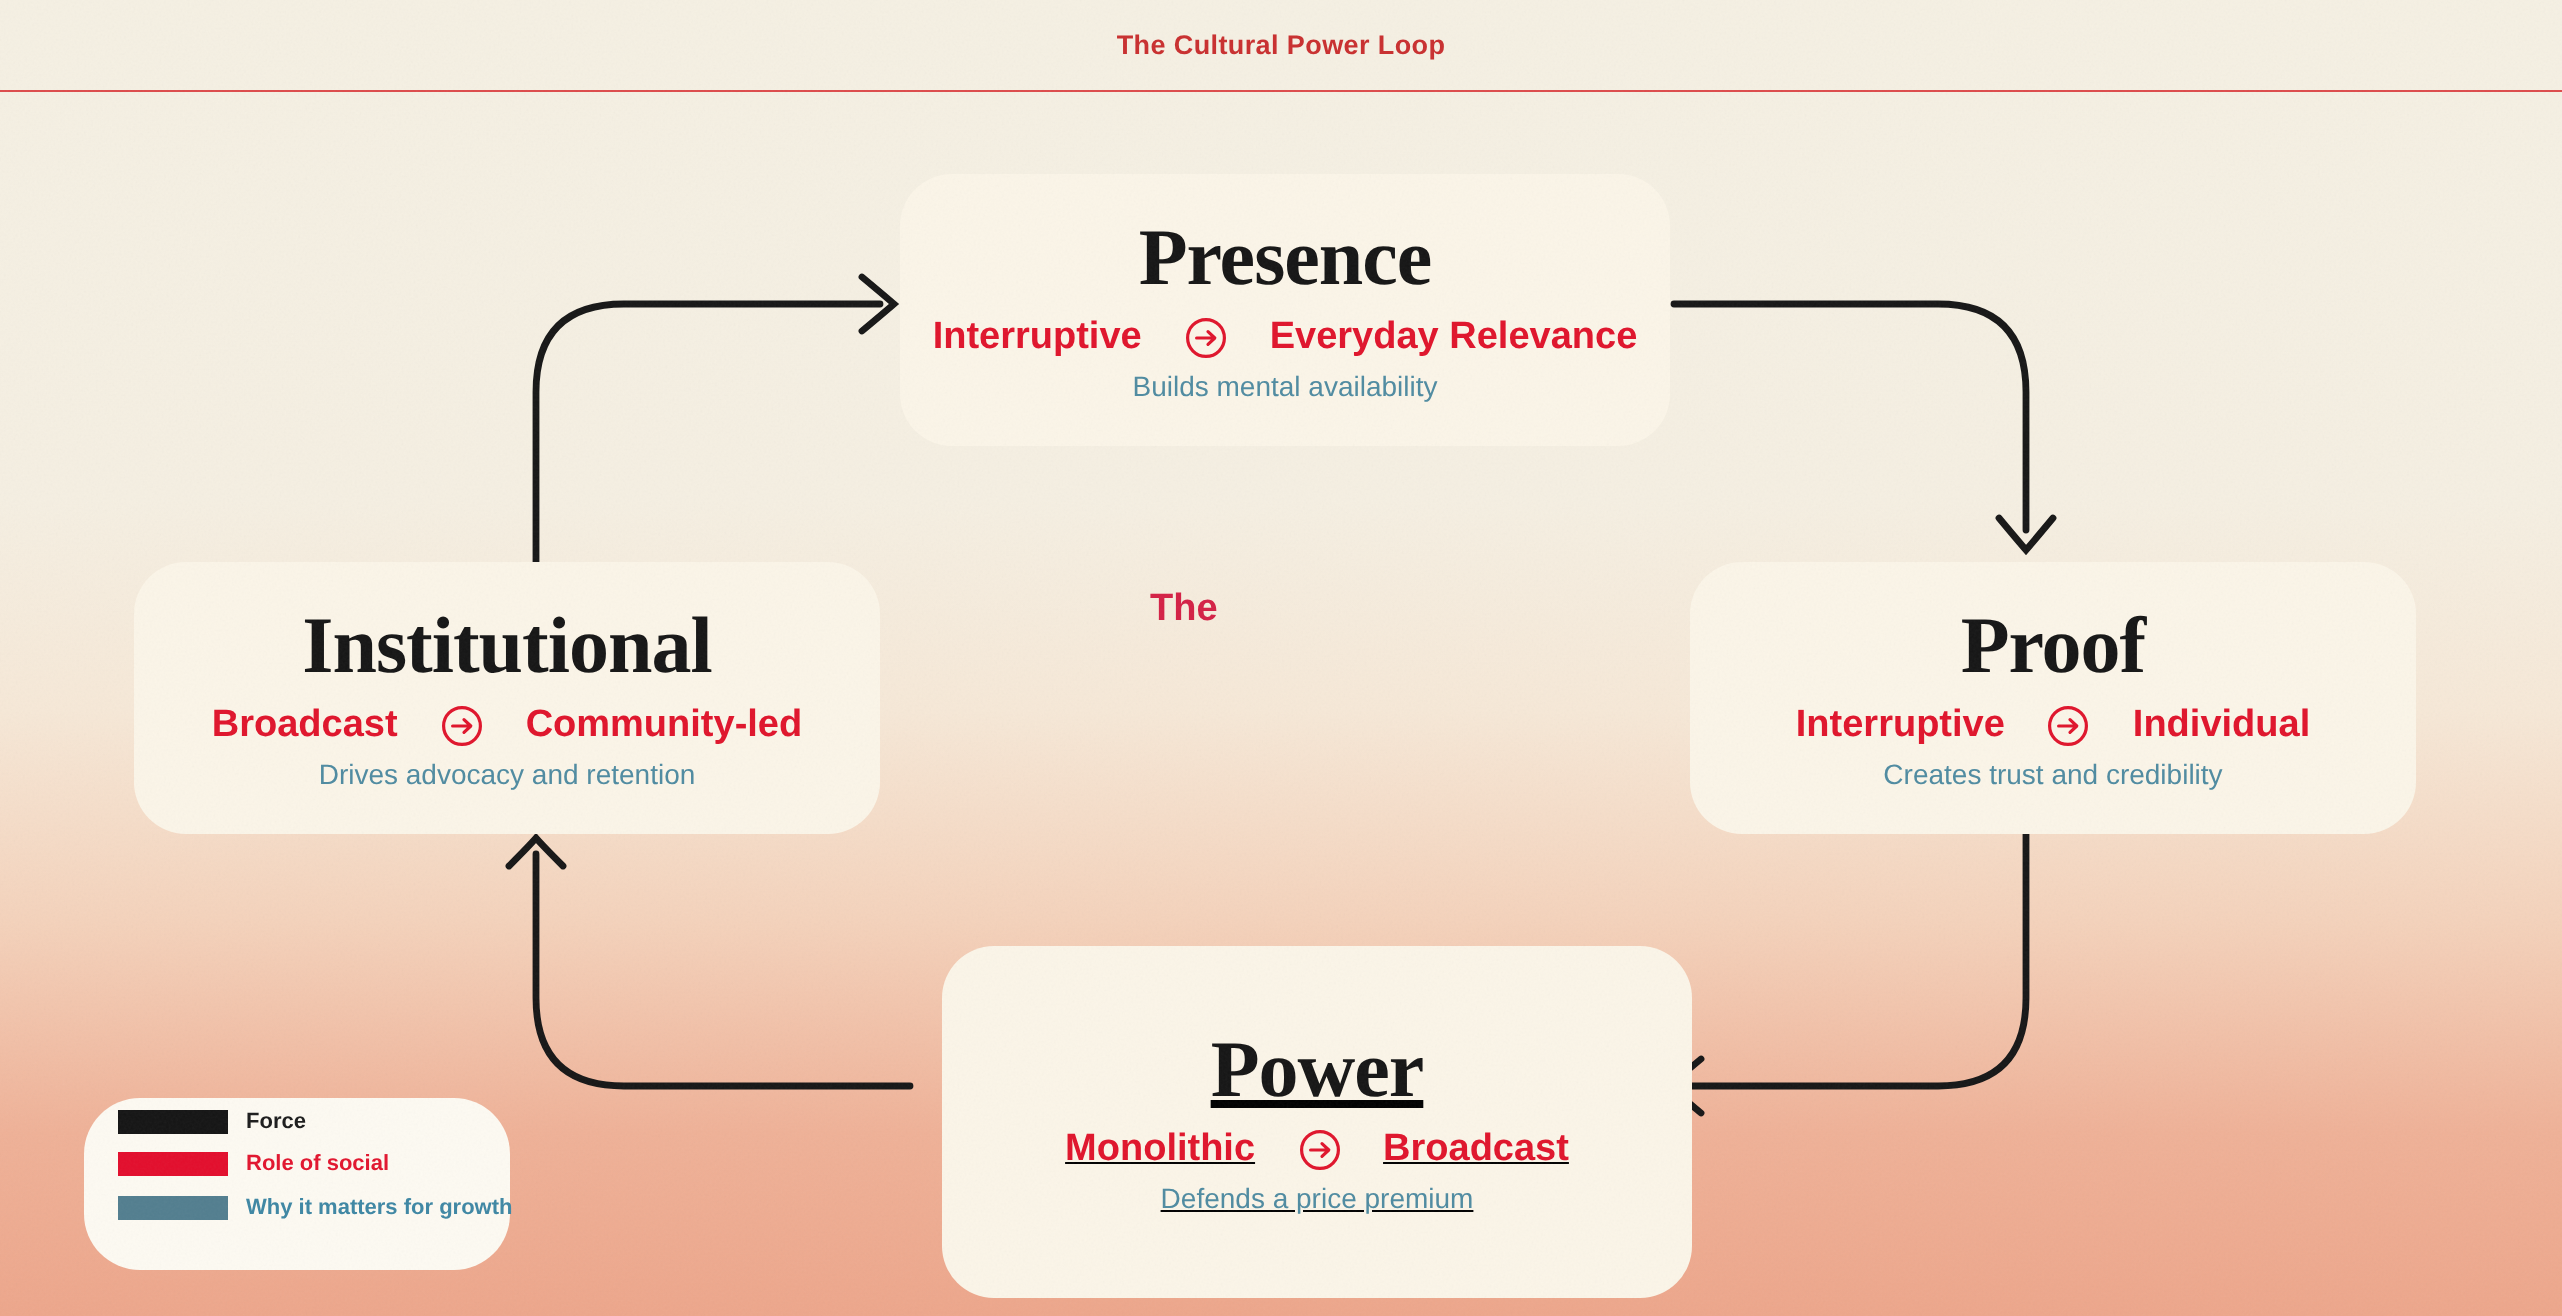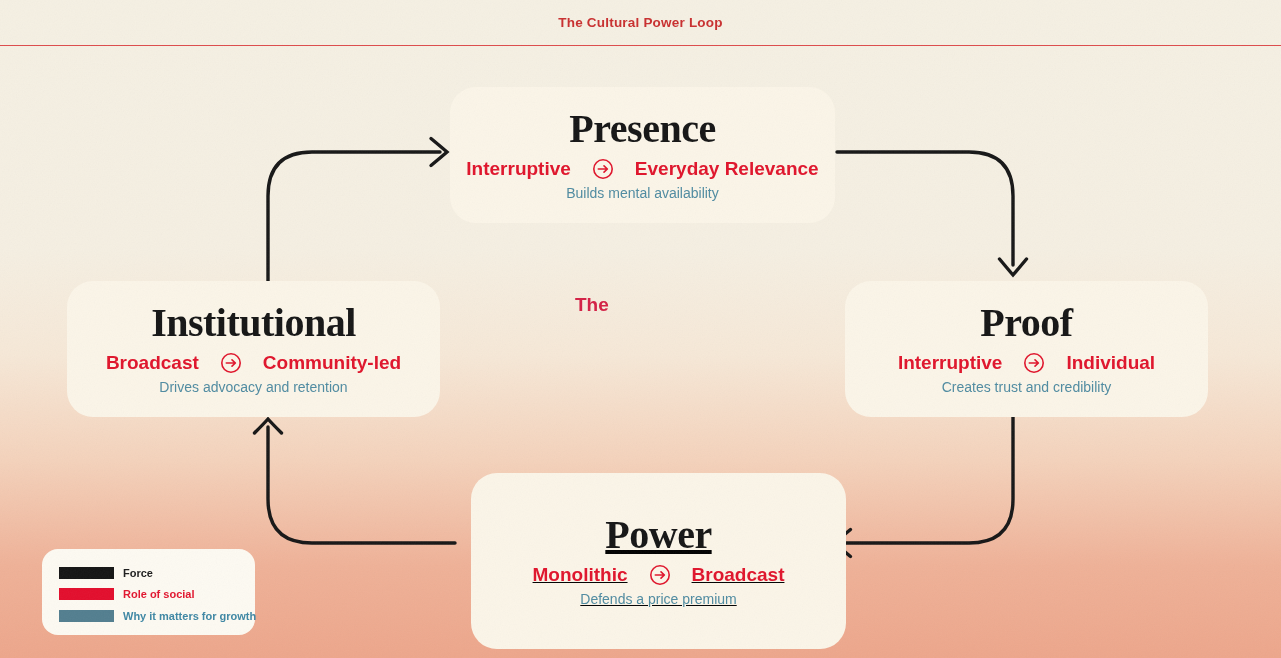--- a/index.html
+++ b/index.html
@@ -68,22 +68,22 @@
     letter-spacing:1px;
   }
   .center-loop .inf{
     font-family:"DejaVu Sans", sans-serif;
     font-size:52px;display:inline-block;transform:scaleX(1.12);
     vertical-align:-2px;letter-spacing:0;
   }
   
   .legend{
     position:absolute;left:42px;top:549px;width:213px;height:86px;
-    background:#fdfaf2;border-radius:16px;
-    box-sizing:border-box;padding:13px 10px 0 17px;
+    background:#fdfaf2;border-radius:28px;
+    box-sizing:border-box;padding:1px 10px 0 17px;
   }
   .legend-row{display:flex;align-items:center;gap:9px;height:21.5px;}
   .legend-swatch{width:55px;height:12px;flex:0 0 auto;}
   .sw-force{background:#141414;}
   .sw-social{background:#e30d2c;}
   .sw-growth{background:#527e8f;}
   .legend-label{font-size:11px;font-weight:700;white-space:nowrap;}
   .lb-force{color:#1c1c1c;}
   .lb-social{color:#e2152e;}
   .lb-growth{color:#3e87a4;}

